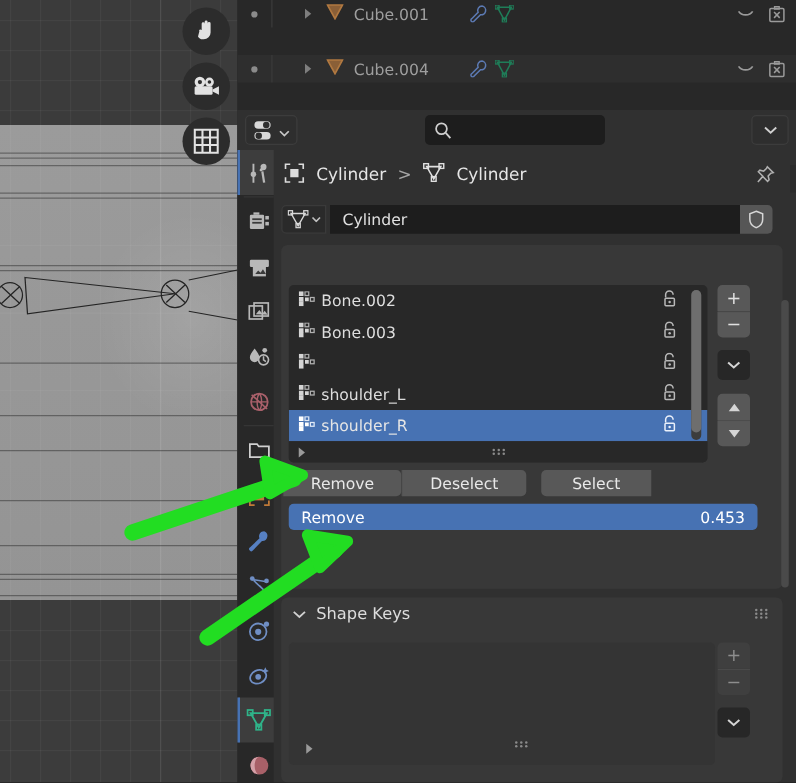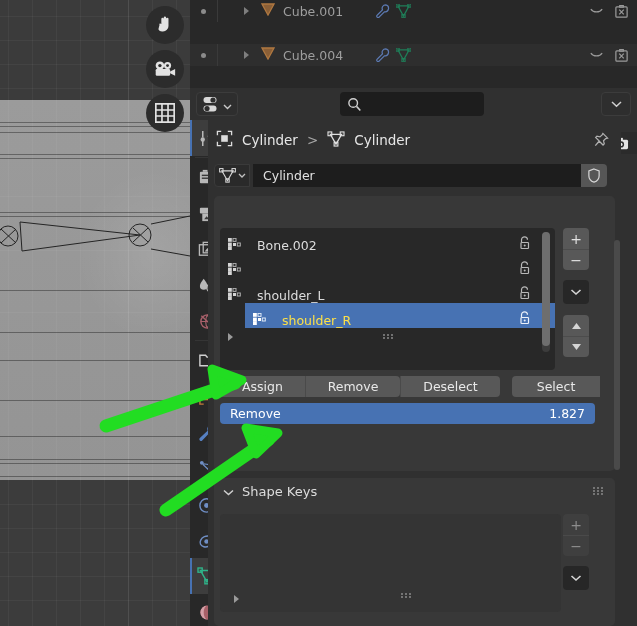--- a/index.html
+++ b/index.html
@@ -63,21 +63,21 @@
 
   
   .tabcol { position:absolute; left:0; top:120px; width:34px; height:506px; background:#282828; }
   .tab { position:relative; width:34px; height:36px; display:flex;
     align-items:center; justify-content:center; }
   .tab.sel { background:#3d3d3d; }
   .tab.sel::before { content:""; position:absolute; left:0; top:0; width:2px; height:36px; background:#4772b3; }
   .tabdiv { width:24px; height:1px; margin:1px 5px; background:#353535; }
 
   
-  .props { position:absolute; left:18px; top:120px; width:413px; height:506px; background:#303030; }
+  .props { position:absolute; left:29px; top:120px; width:413px; height:506px; background:#303030; }
 
   .breadcrumb { position:absolute; left:0; top:0; width:413px; height:40px;
     display:flex; align-items:center; gap:9px; padding-left:8px;
     font-size:13.5px; color:#e6e6e6; }
   .pin { position:absolute; right:12px; top:12px; }
 
   .namebar { position:absolute; left:6px; top:44px; width:393px; height:23px;
     display:flex; align-items:center; }
   .nb-icon { width:36px; height:23px; background:#2a2a2a; border-radius:4px 0 0 4px;
     display:flex; align-items:center; justify-content:center; gap:2px; border:1px solid #3a3a3a;}
@@ -88,23 +88,23 @@
     display:flex; align-items:center; justify-content:center; }
 
   .panel { position:absolute; left:6px; width:401px; background:#383838; border-radius:5px; }
   .panel-hdr { height:26px; display:flex; align-items:center; gap:8px;
     padding-left:9px; font-size:13px; color:#dcdcdc; }
   .grip { position:absolute; right:10px; top:9px; width:12px; height:9px; }
   .grip i { position:absolute; width:2px; height:2px; background:#8a8a8a; border-radius:50%; }
 
   .vg-list { position:absolute; left:6px; width:335px; background:#282828;
     border-radius:4px; overflow:hidden; }
-  .vg-row { height:25px; display:flex; align-items:flex-end; font-size:12.5px;
-    color:#ddd; padding-left:8px; gap:16px; position:relative; }
-  .vg-row.sel { background:#4772b3; color:#fde047;margin-left:25px; }
+  .vg-row { height:25px; display:flex; align-items:center; font-size:12.5px;
+    color:#ddd; padding-left:8px; gap:5px; position:relative; }
+  .vg-row.sel { background:#4772b3; color:#e5e5e5; }
   .vg-lock { position:absolute; right:24px; }
   .vg-foot { height:17px; position:relative; background:#282828; }
   .vg-foot-tri { position:absolute; left:8px; top:5px; width:0;height:0;
     border-left:5px solid #9a9a9a; border-top:4px solid transparent; border-bottom:4px solid transparent;}
   .vg-scroll { position:absolute; right:5px; top:4px; width:8px; border-radius:4px;
     background:#3c3c3c; }
   .vg-thumb { position:absolute; left:0; width:8px; border-radius:4px; background:#6e6e6e; }
 
   .sidebtns { position:absolute; width:26px; }
   .sbtn { width:26px; height:21px; background:#585858; display:flex;
@@ -564,39 +564,59 @@
             <span>
               <svg width="13" height="12" viewBox="0 0 13 12">
                   <rect x="0" y="0" width="3.8" height="3.8" fill="#d4d4d4"></rect>
                   <rect x="5" y="0.4" width="3" height="3" fill="none" stroke="#b0b0b0" stroke-width="1"></rect>
                   <rect x="0" y="4.6" width="3.8" height="3.8" fill="#d4d4d4"></rect>
                   <rect x="5" y="5" width="3" height="3" fill="#d4d4d4"></rect>
                   <rect x="9.3" y="5" width="3" height="3" fill="none" stroke="#b0b0b0" stroke-width="1"></rect>
                   <rect x="0" y="8.2" width="3.8" height="3.8" fill="#d4d4d4"></rect>
                 </svg>
             </span>
+            <span>Bone.003</span>
             <span class="vg-lock">
               <svg width="13" height="14" viewBox="0 0 13 14">
                   <path d="M3.5 6V3.8a3 3 0 016 0" fill="none" stroke="#b8b8b8" stroke-width="1.2"></path>
                   <rect x="3" y="6.5" width="7.5" height="6" rx="0.8" fill="none" stroke="#b8b8b8" stroke-width="1.2"></rect>
                   <circle cx="6.7" cy="9.5" r="1" fill="#b8b8b8"></circle>
                 </svg>
             </span>
           </div>
           <div class="vg-row">
             <span>
               <svg width="13" height="12" viewBox="0 0 13 12">
                   <rect x="0" y="0" width="3.8" height="3.8" fill="#d4d4d4"></rect>
                   <rect x="5" y="0.4" width="3" height="3" fill="none" stroke="#b0b0b0" stroke-width="1"></rect>
                   <rect x="0" y="4.6" width="3.8" height="3.8" fill="#d4d4d4"></rect>
                   <rect x="5" y="5" width="3" height="3" fill="#d4d4d4"></rect>
                   <rect x="9.3" y="5" width="3" height="3" fill="none" stroke="#b0b0b0" stroke-width="1"></rect>
                   <rect x="0" y="8.2" width="3.8" height="3.8" fill="#d4d4d4"></rect>
                 </svg>
             </span>
+            <span class="vg-lock">
+              <svg width="13" height="14" viewBox="0 0 13 14">
+                  <path d="M3.5 6V3.8a3 3 0 016 0" fill="none" stroke="#b8b8b8" stroke-width="1.2"></path>
+                  <rect x="3" y="6.5" width="7.5" height="6" rx="0.8" fill="none" stroke="#b8b8b8" stroke-width="1.2"></rect>
+                  <circle cx="6.7" cy="9.5" r="1" fill="#b8b8b8"></circle>
+                </svg>
+            </span>
+          </div>
+          <div class="vg-row">
+            <span>
+              <svg width="13" height="12" viewBox="0 0 13 12">
+                  <rect x="0" y="0" width="3.8" height="3.8" fill="#d4d4d4"></rect>
+                  <rect x="5" y="0.4" width="3" height="3" fill="none" stroke="#b0b0b0" stroke-width="1"></rect>
+                  <rect x="0" y="4.6" width="3.8" height="3.8" fill="#d4d4d4"></rect>
+                  <rect x="5" y="5" width="3" height="3" fill="#d4d4d4"></rect>
+                  <rect x="9.3" y="5" width="3" height="3" fill="none" stroke="#b0b0b0" stroke-width="1"></rect>
+                  <rect x="0" y="8.2" width="3.8" height="3.8" fill="#d4d4d4"></rect>
+                </svg>
+            </span>
             <span>shoulder_L</span>
             <span class="vg-lock">
               <svg width="13" height="14" viewBox="0 0 13 14">
                   <path d="M3.5 6V3.8a3 3 0 016 0" fill="none" stroke="#b8b8b8" stroke-width="1.2"></path>
                   <rect x="3" y="6.5" width="7.5" height="6" rx="0.8" fill="none" stroke="#b8b8b8" stroke-width="1.2"></rect>
                   <circle cx="6.7" cy="9.5" r="1" fill="#b8b8b8"></circle>
                 </svg>
             </span>
           </div>
           <div class="vg-row sel">
@@ -651,29 +671,28 @@
               </svg>
           </div>
           <div class="sbtn bot" style="border-top:1px solid #4c4c4c">
             <svg width="11" height="8" viewBox="0 0 11 8">
                 <path d="M5.5 7L1 1h9z" fill="#d5d5d5"></path>
               </svg>
           </div>
         </div>
 
         <div class="btnrow" style="top:180px;">
-          <div class="opbtn" style="width:85px; border-radius:4px 0 0 4px">Assign</div>
           <div class="opbtn" style="width:95px; border-radius:0 4px 4px 0; margin-left:-5px; border-left:1px solid #4a4a4a">Remove</div>
           <div class="opbtn" style="width:100px; border-radius:0 4px 4px 0; margin-left:-5px; border-left:1px solid #4a4a4a">Deselect</div>
           <div class="opbtn" style="width:88px; border-radius:4px 0 0 4px; margin-left:7px">Select</div>
         </div>
 
         <div class="weight" style="top:207px; width:375px;">
           <span>Remove</span>
-          <span>1.827</span>
+          <span>0.453</span>
         </div>
       </div>
 
       <div class="panel" style="top:358px; height:148px;text-align:center;">
         <div class="panel-hdr">
           <span>
             <svg width="11" height="7" viewBox="0 0 11 7">
                 <path d="M1 1.5l4.5 4 4.5-4" fill="none" stroke="#d0d0d0" stroke-width="1.5"></path>
               </svg>
           </span>

